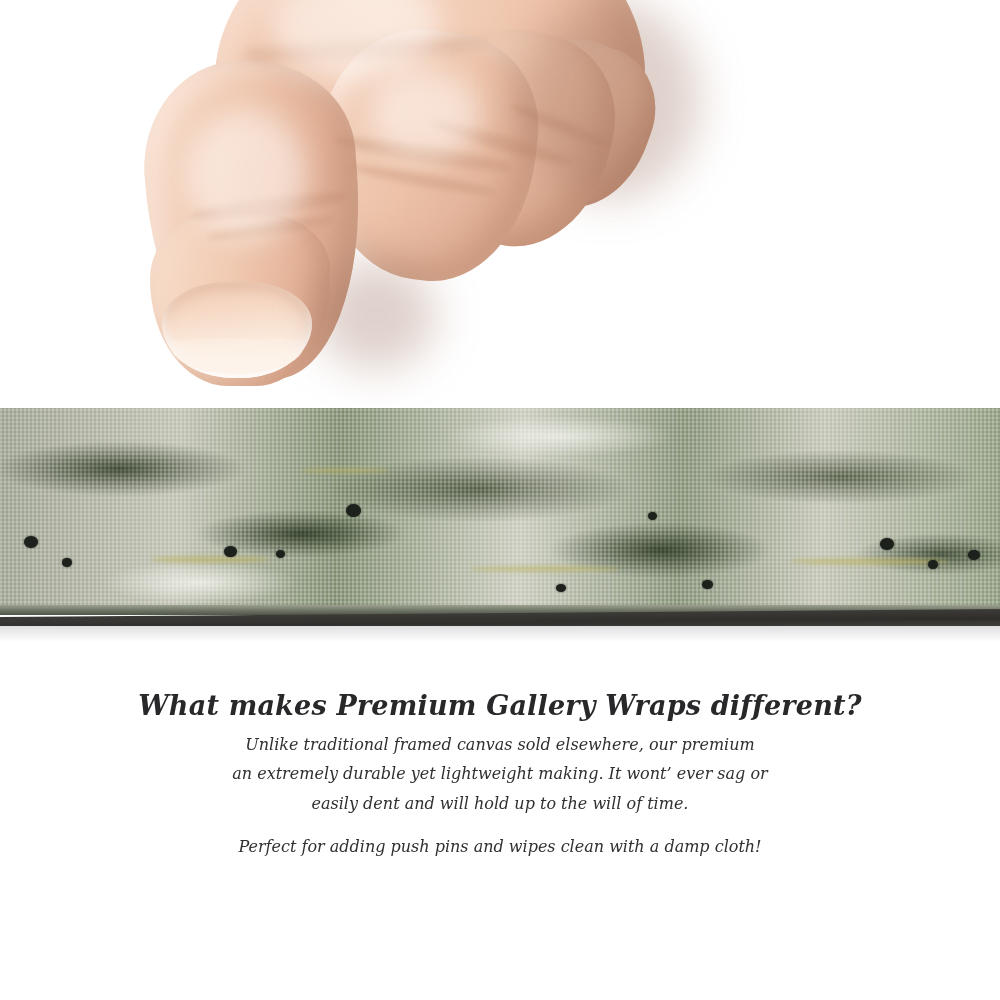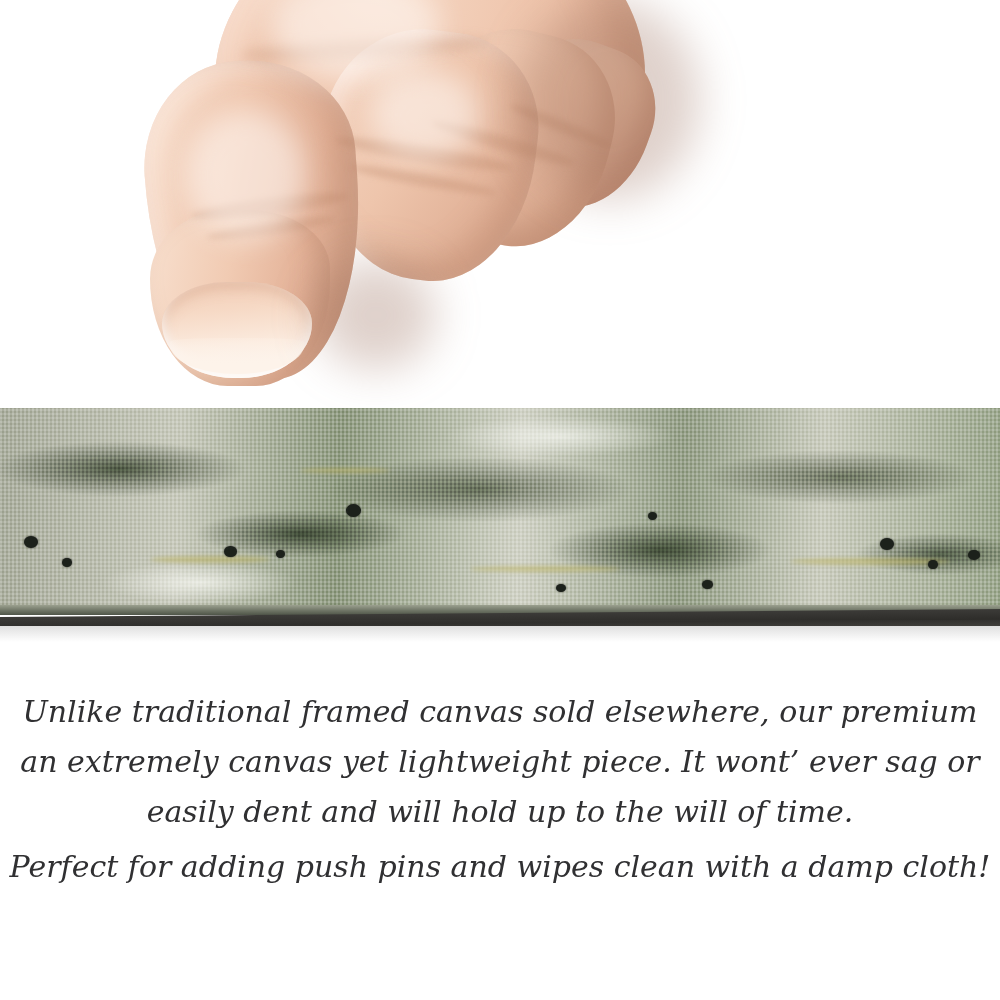--- a/index.html
+++ b/index.html
@@ -274,28 +274,28 @@
     font-size: 27px;
     font-style: italic;
     font-weight: 700;
     letter-spacing: 0.2px;
     margin-bottom: 12px;
     color: #28282a;
   }
 
   .caption-body p {
     margin: 0 0 6px 0;
-    font-size: 30px;
+    font-size: 16px;
     font-style: italic;
     line-height: 1.46;
     color: #303032;
   }
 
   .caption-body p.last {
-    margin-top: 12px;
+    margin-top: 20px;
   }
 </style>
 </head>
 <body>
 
 <div class="canvas">
 
   <div class="hand-area">
     <div class="hand">
       <div class="knuckle-mass"></div>
@@ -344,21 +344,22 @@
     <div class="speck" style="left:928px; top:152px; width:10px; height:9px;"></div>
     <div class="speck" style="left:968px; top:142px; width:12px; height:10px;"></div>
 
     <div class="wrap-bevel"></div>
     <div class="wrap-edge-dark tilt"></div>
   </div>
 
   <div class="wrap-shadow"></div>
 
   <div class="caption">
+    <div class="caption-heading">What makes Premium Gallery Wraps different?</div>
     <div class="caption-body">
       <p>Unlike traditional framed canvas sold elsewhere, our premium</p>
-      <p>an extremely canvas yet lightweight piece. It wont’ ever sag or</p>
+      <p>an extremely durable yet lightweight making. It wont’ ever sag or</p>
       <p>easily dent and will hold up to the will of time.</p>
       <p class="last">Perfect for adding push pins and wipes clean with a damp cloth!</p>
     </div>
   </div>
 
 </div>
 
 </body></html>

